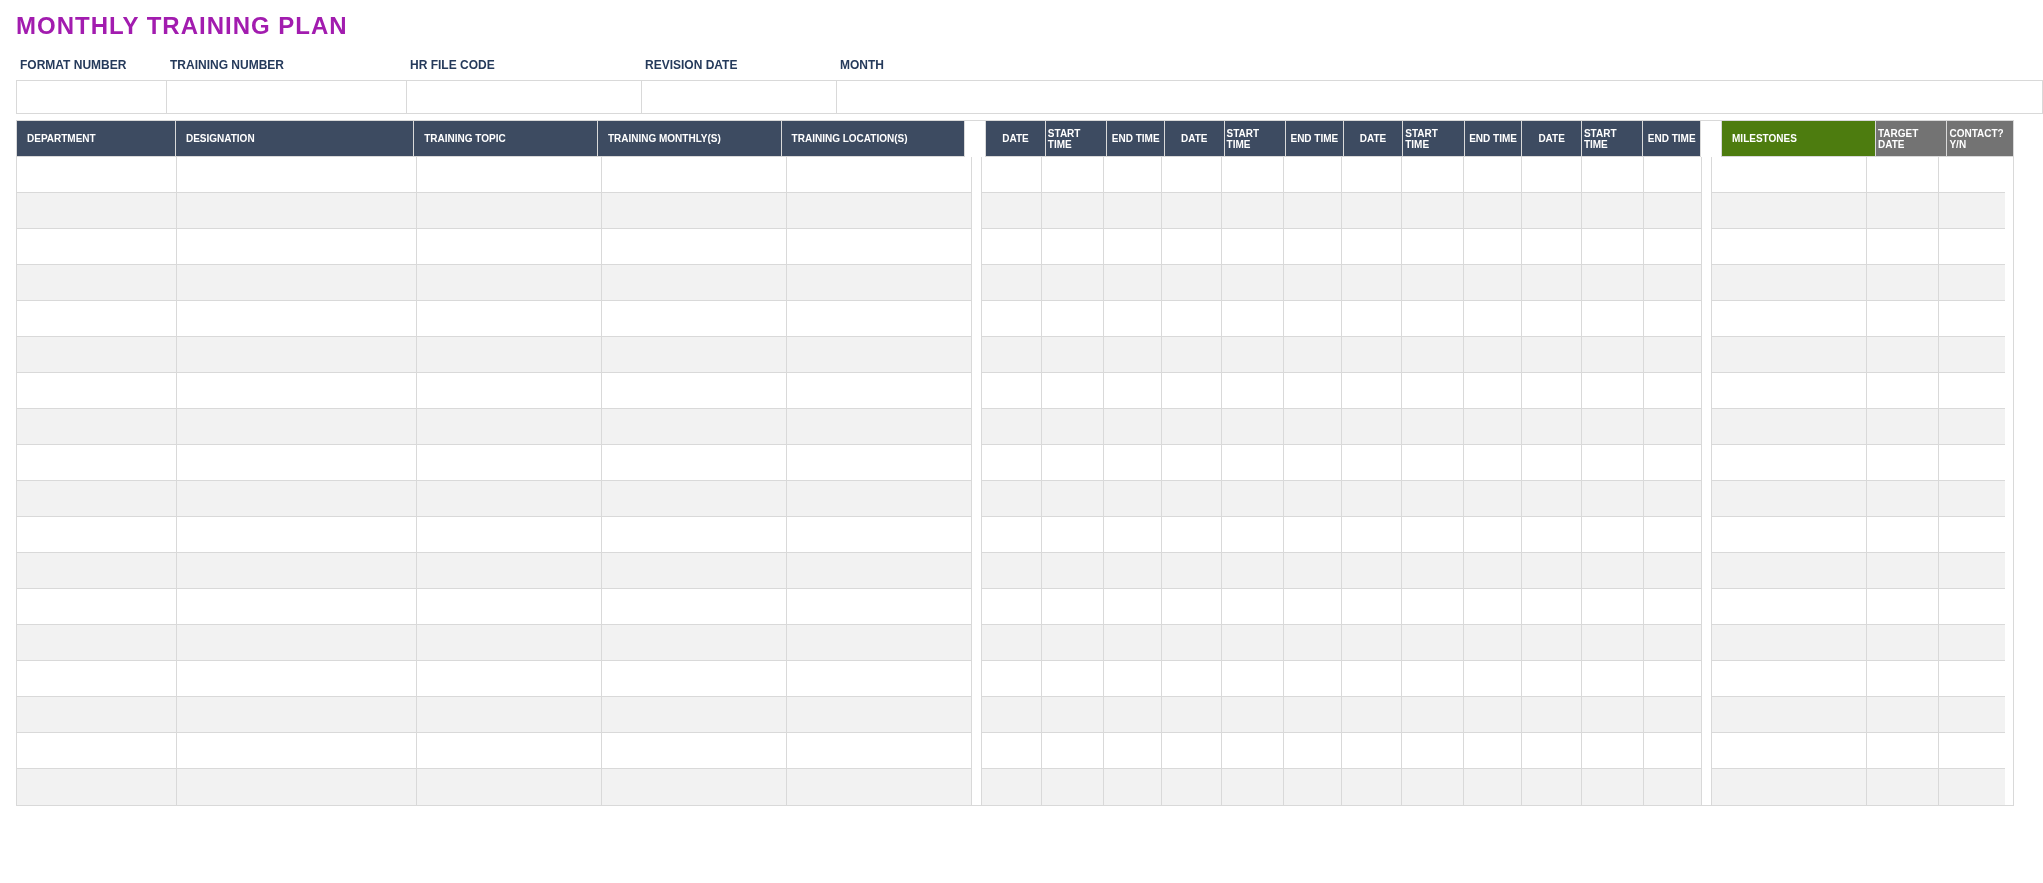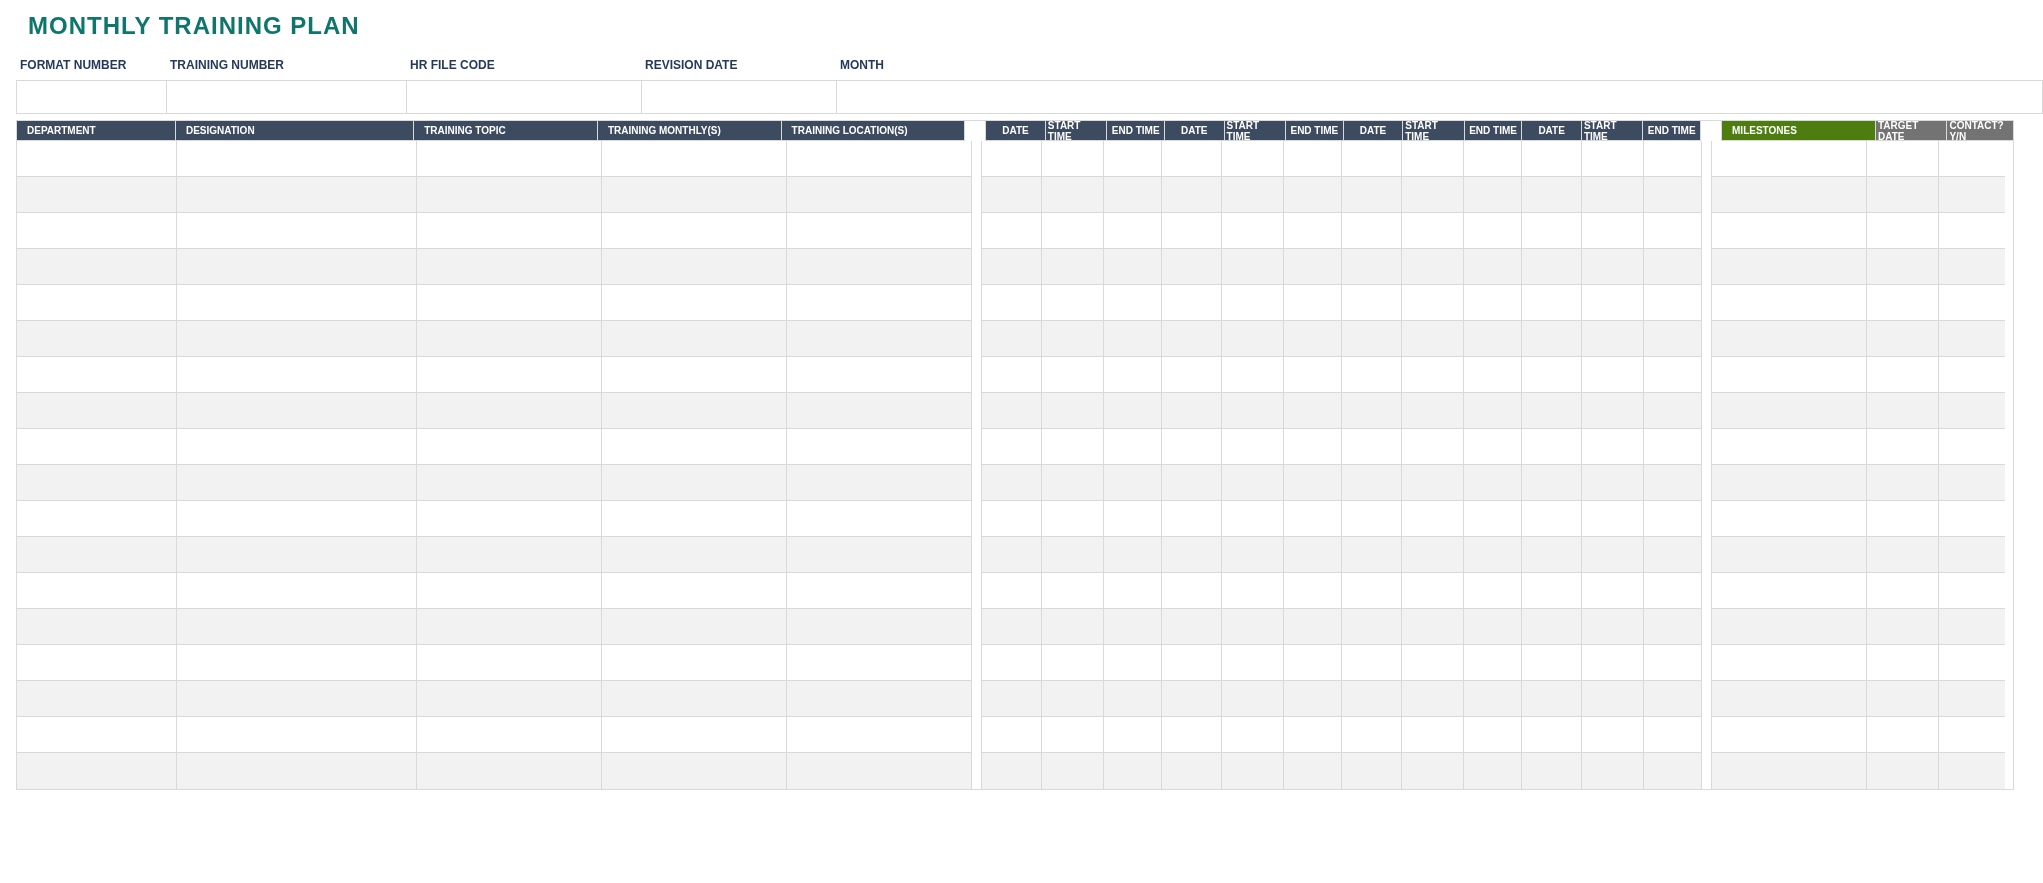--- a/index.html
+++ b/index.html
@@ -11,23 +11,23 @@
     font-family: Arial, Helvetica, sans-serif;
     background: #ffffff;
     width: 2043px;
     height: 883px;
     overflow: hidden;
     position: relative;
   }
   .title {
     font-size: 24px;
     font-weight: bold;
-    color: #0f766e;
+    color: #a21caf;
     letter-spacing: 1px;
-    margin: 12px 0 16px 28px;
+    margin: 12px 0 16px 16px;
   }
   .meta-row {
     display: flex;
     margin-left: 16px;
     margin-bottom: 6px;
   }
   .meta-labels {
     display: flex;
   }
   .meta-label {
@@ -111,21 +111,21 @@
   .c-st { width: 62px; }
   .c-et { width: 58px; }
   .c-mile { width: 155px; }
   .c-tdate { width: 72px; }
   .c-ach { width: 66px; }
 
   .body.cell {
     display: block;
   }
   .row.header {
-    height: 20px;
+    height: 36px;
   }
 </style>
 </head>
 <body>
 
 <div class="title">MONTHLY TRAINING PLAN</div>
 
 <div class="meta-labels meta-row">
   <div class="meta-label mw0">FORMAT NUMBER</div>
   <div class="meta-label mw1">TRAINING NUMBER</div>

